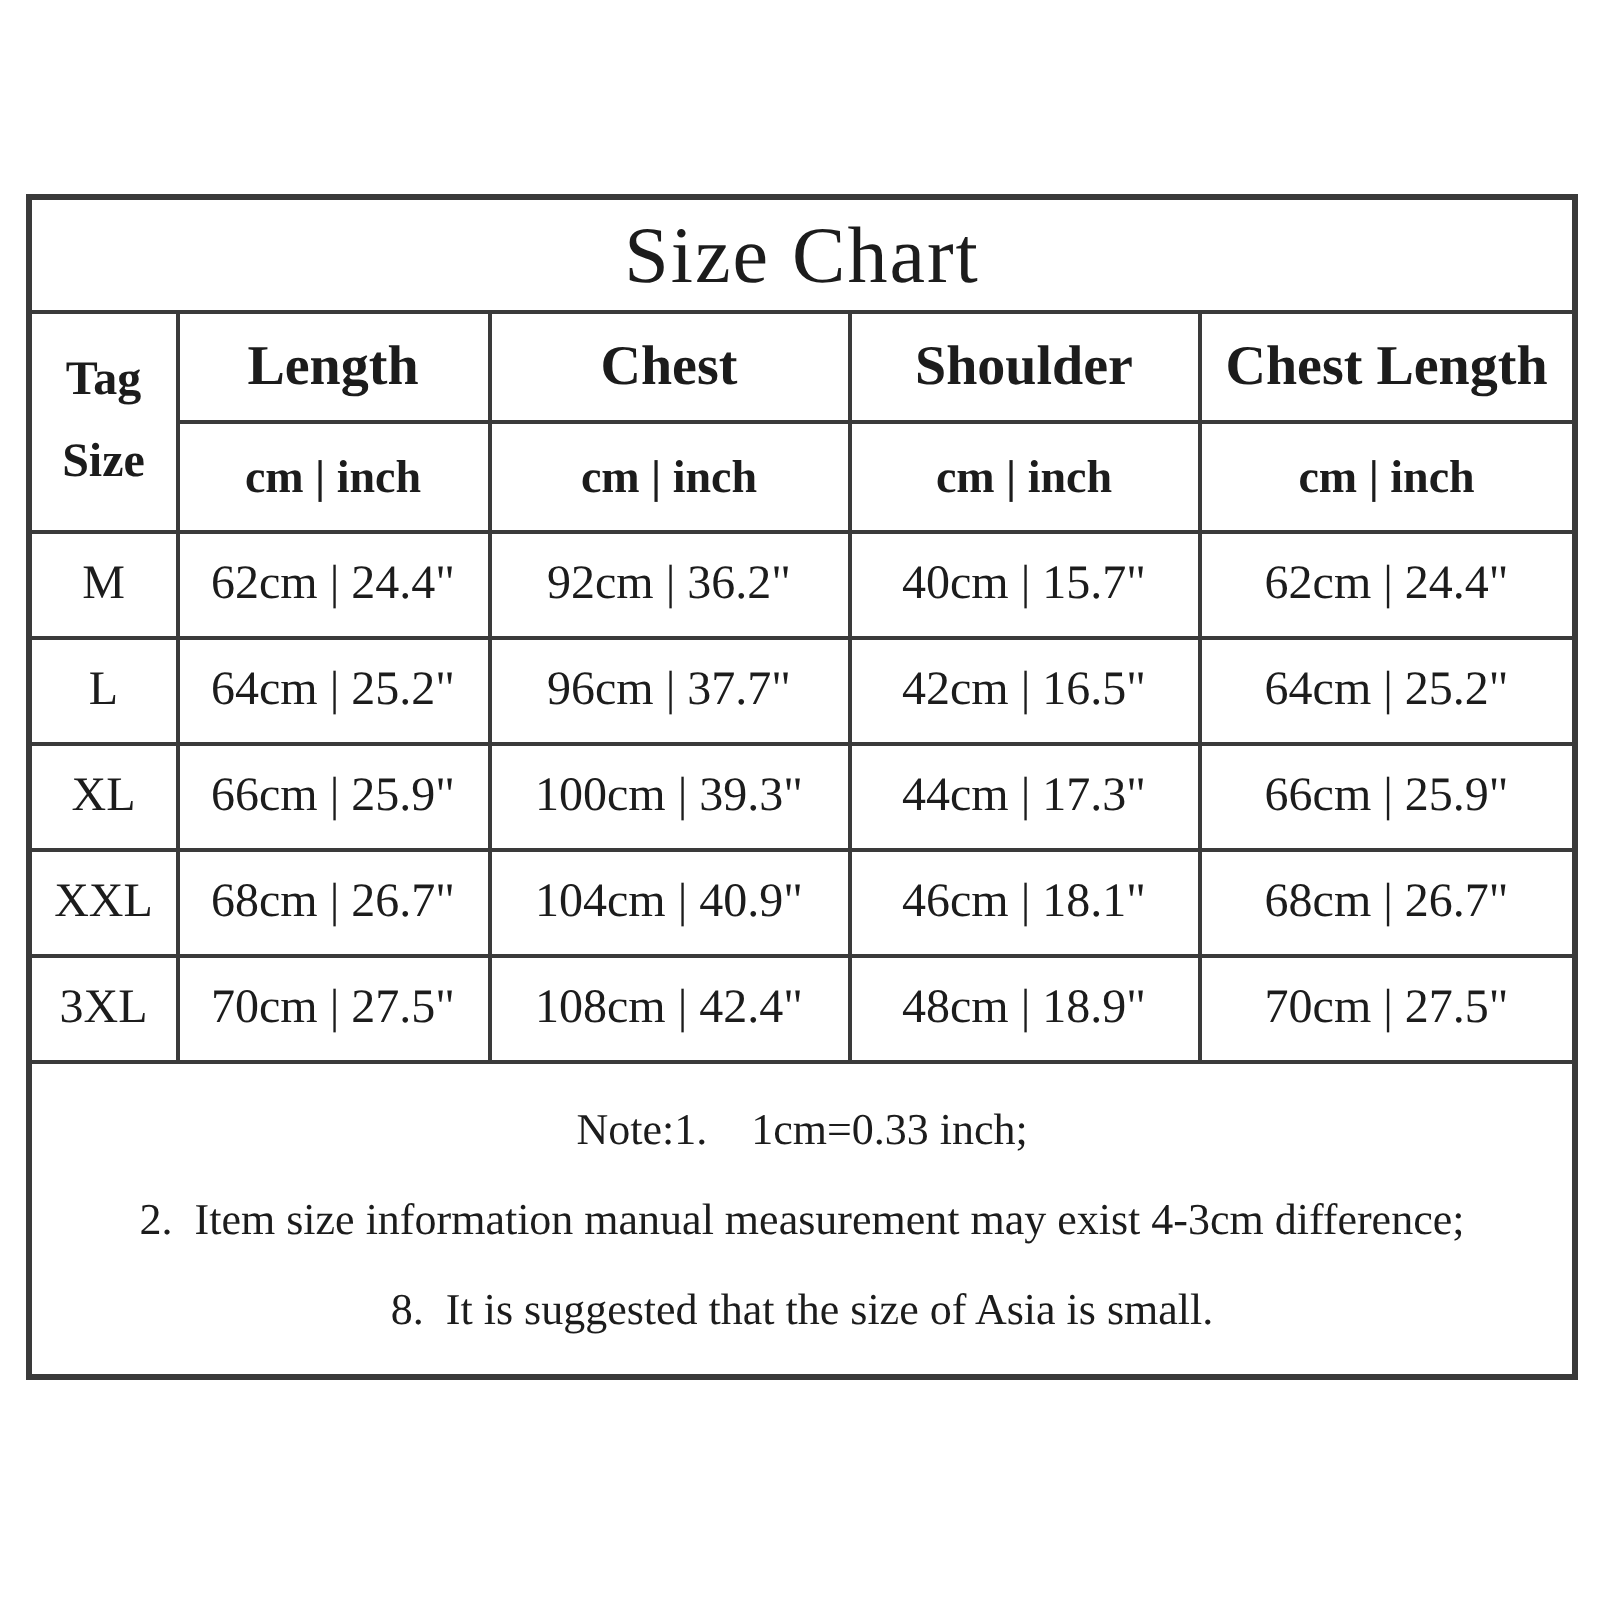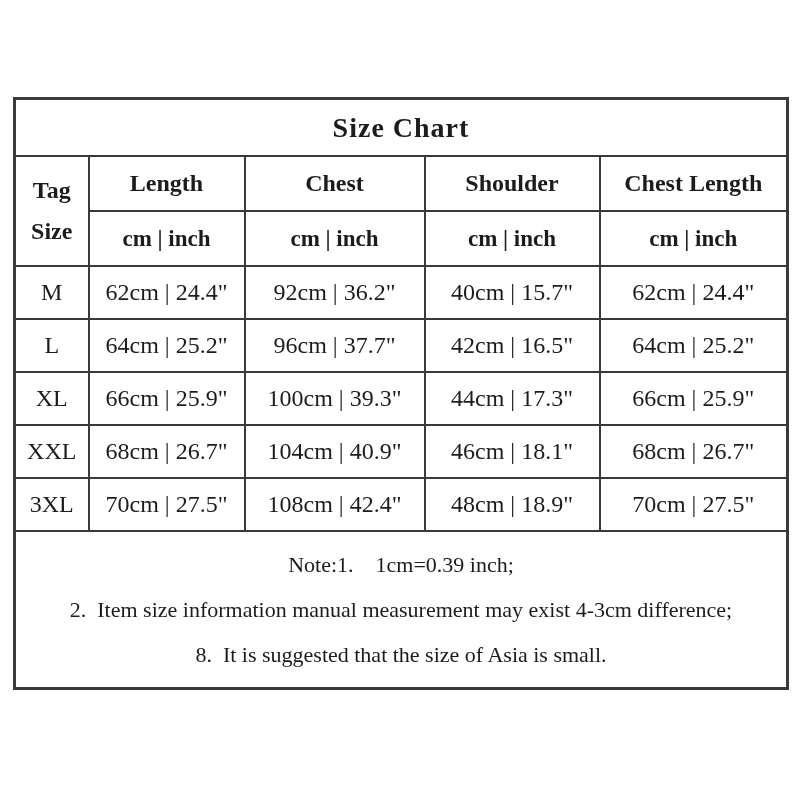--- a/index.html
+++ b/index.html
@@ -23,29 +23,29 @@
   table.chart td {
     border: 2px solid var(--border, #3a3a3a);
     text-align: center;
     vertical-align: middle;
     color: var(--text, #1c1c1c);
     padding: 0;
     overflow: hidden;
   }
   .r-title td {
     height: 55px;
-    font-size: 28px;
-    font-weight: bold;
+    font-size: 40px;
+    font-weight: normal;
     letter-spacing: 1px;
     color: #111111;
     border-radius: 20px;
   }
   .r-head td {
     height: 53px;
-    font-size: 24px;
+    font-size: 28px;
     font-weight: bold;
   }
   .r-unit td {
     height: 53px;
     font-size: 23px;
     font-weight: bold;
     margin-top: 40px;
   }
   .r-data td {
     height: 51px;
@@ -144,20 +144,20 @@
     <tr class="r-data">
       <td>3XL</td>
       <td>70cm | 27.5"</td>
       <td>108cm | 42.4"</td>
       <td>48cm | 18.9"</td>
       <td>70cm | 27.5"</td>
     </tr>
 
     <tr>
       <td colspan="5" class="notes-cell">
-        <div class="note">Note:1.    1cm=0.39 inch;</div>
+        <div class="note">Note:1.    1cm=0.33 inch;</div>
         <div class="note">2.  Item size information manual measurement may exist 4-3cm difference;</div>
         <div class="note">8.  It is suggested that the size of Asia is small.</div>
       </td>
     </tr>
   </tbody>
     </table>
 </div>
 
 </body></html>

